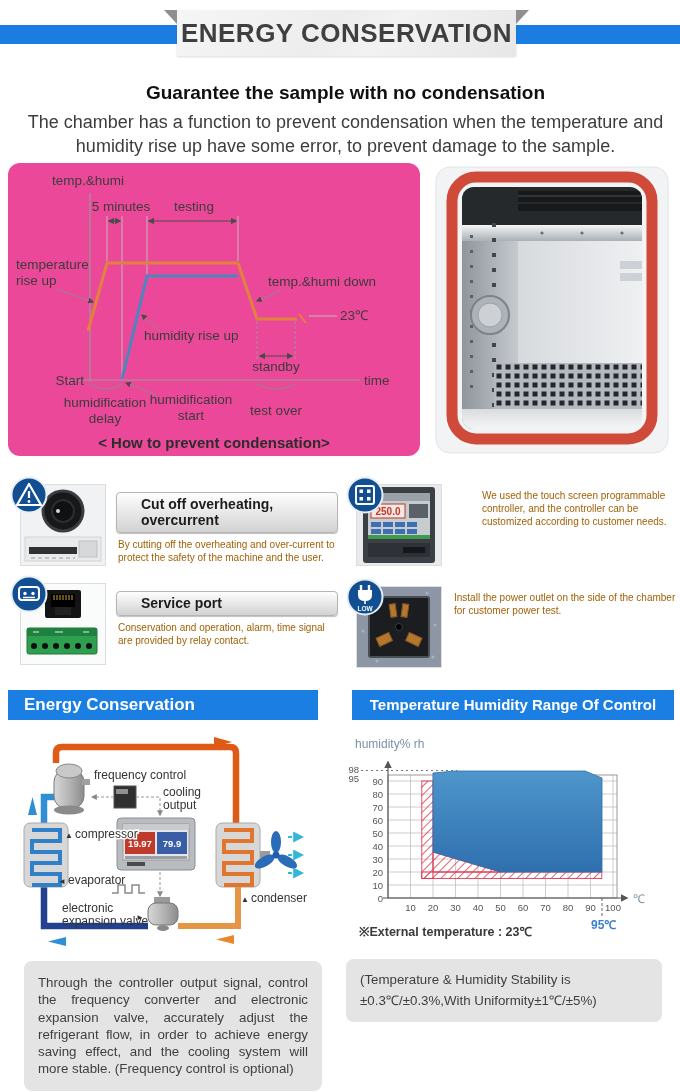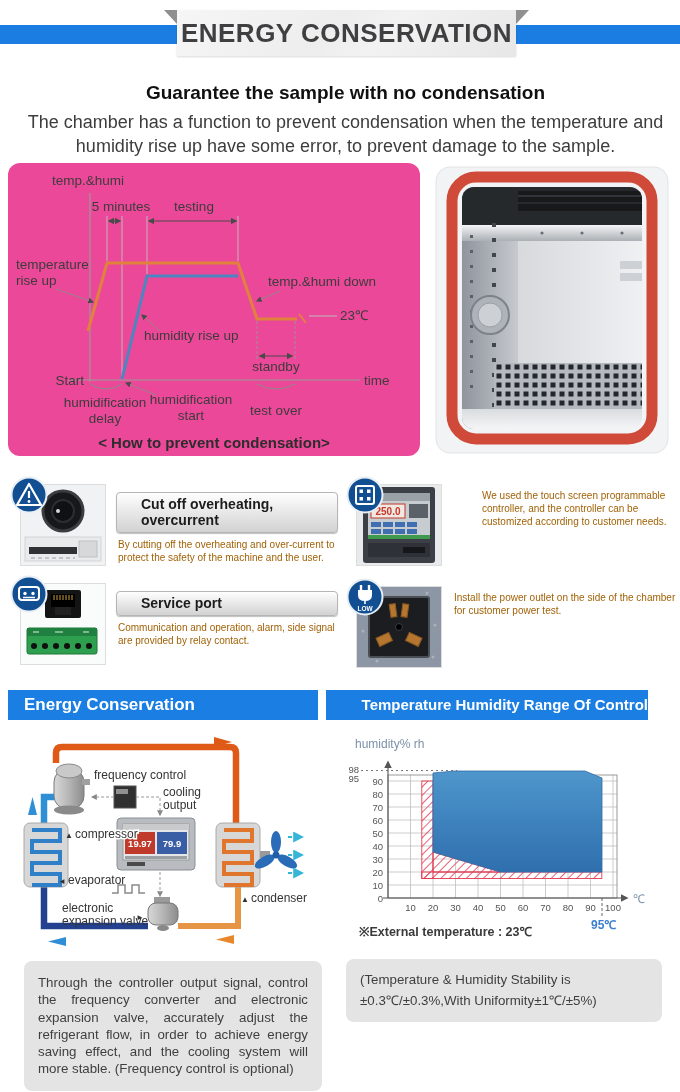--- a/index.html
+++ b/index.html
@@ -30,21 +30,21 @@
   .thumb{display:block;border:1px solid #ddd;background:#f6f6f6;}
   .badge{position:absolute;left:-10px;top:-8px;width:38px;height:38px;}
   .ftext{margin-left:10px;flex:1;}
   .pill{display:block;margin-top:8px;padding:3px 24px 4px;background:linear-gradient(180deg,#fefefe,#d2d2d2);
         border:1px solid #b5b5b5;border-radius:4px;box-shadow:0 1px 1px rgba(0,0,0,.25);
         font-size:14px;font-weight:bold;color:#1c1c1c;}
   .fbody{margin:6px 0 0 2px;font-size:10px;line-height:1.28;color:#a16207;}
   
   .sec-header{position:absolute;height:30px;background:#1b7ee2;color:#fff;font-weight:bold;line-height:30px;}
   .sec-left{left:8px;top:690px;width:310px;font-size:17px;padding-left:16px;box-sizing:border-box;}
-  .sec-right{left:326px;top:690px;width:322px;font-size:15px;text-align:right;}
+  .sec-right{left:352px;top:690px;width:322px;font-size:15px;text-align:center;}
   .refrig{position:absolute;left:8px;top:731px;}
   .humid{position:absolute;left:345px;top:736px;}
   
   .note{position:absolute;background:#e4e4e5;border-radius:8px;font-size:13.3px;line-height:1.3;color:#3f3f3f;}
   .note-left{left:24px;top:961px;width:298px;padding:13px 14px;box-sizing:border-box;text-align:justify;}
   .note-right{left:346px;top:959px;width:316px;padding:12px 14px;box-sizing:border-box;}
   .note-right p{margin:0;}
   .note-right p+p{margin-top:4px;}
 </style>
 </head>
@@ -304,21 +304,21 @@
       <svg class="badge" viewBox="0 0 38 38">
         <circle cx="19" cy="19" r="17.5" fill="#124f92" stroke="#e8eef5" stroke-width="2"></circle>
         <rect x="9" y="12" width="20" height="13" rx="3" fill="none" stroke="#fff" stroke-width="2"></rect>
         <circle cx="15" cy="18.5" r="1.7" fill="#fff"></circle>
         <circle cx="23" cy="18.5" r="1.7" fill="#fff"></circle>
         <line x1="13" y1="22.5" x2="25" y2="22.5" stroke="#fff" stroke-width="1.5"></line>
       </svg>
     </div>
     <div class="ftext">
       <span class="pill">Service port</span>
-      <p class="fbody">Communication and operation, alarm, side signal are provided by relay contact.</p>
+      <p class="fbody">Conservation and operation, alarm, time signal are provided by relay contact.</p>
     </div>
   </div>
 
   <div class="feature" style="left:344px;top:586px;width:332px;">
     <div class="thumb-wrap">
       <svg class="thumb" width="84" height="80" viewBox="0 0 84 80">
         <rect width="84" height="80" fill="#8d96a4"></rect>
         <g fill="#aab2bd">
             <circle cx="10" cy="8" r="1.5"></circle>
             <circle cx="70" cy="6" r="1.5"></circle>

